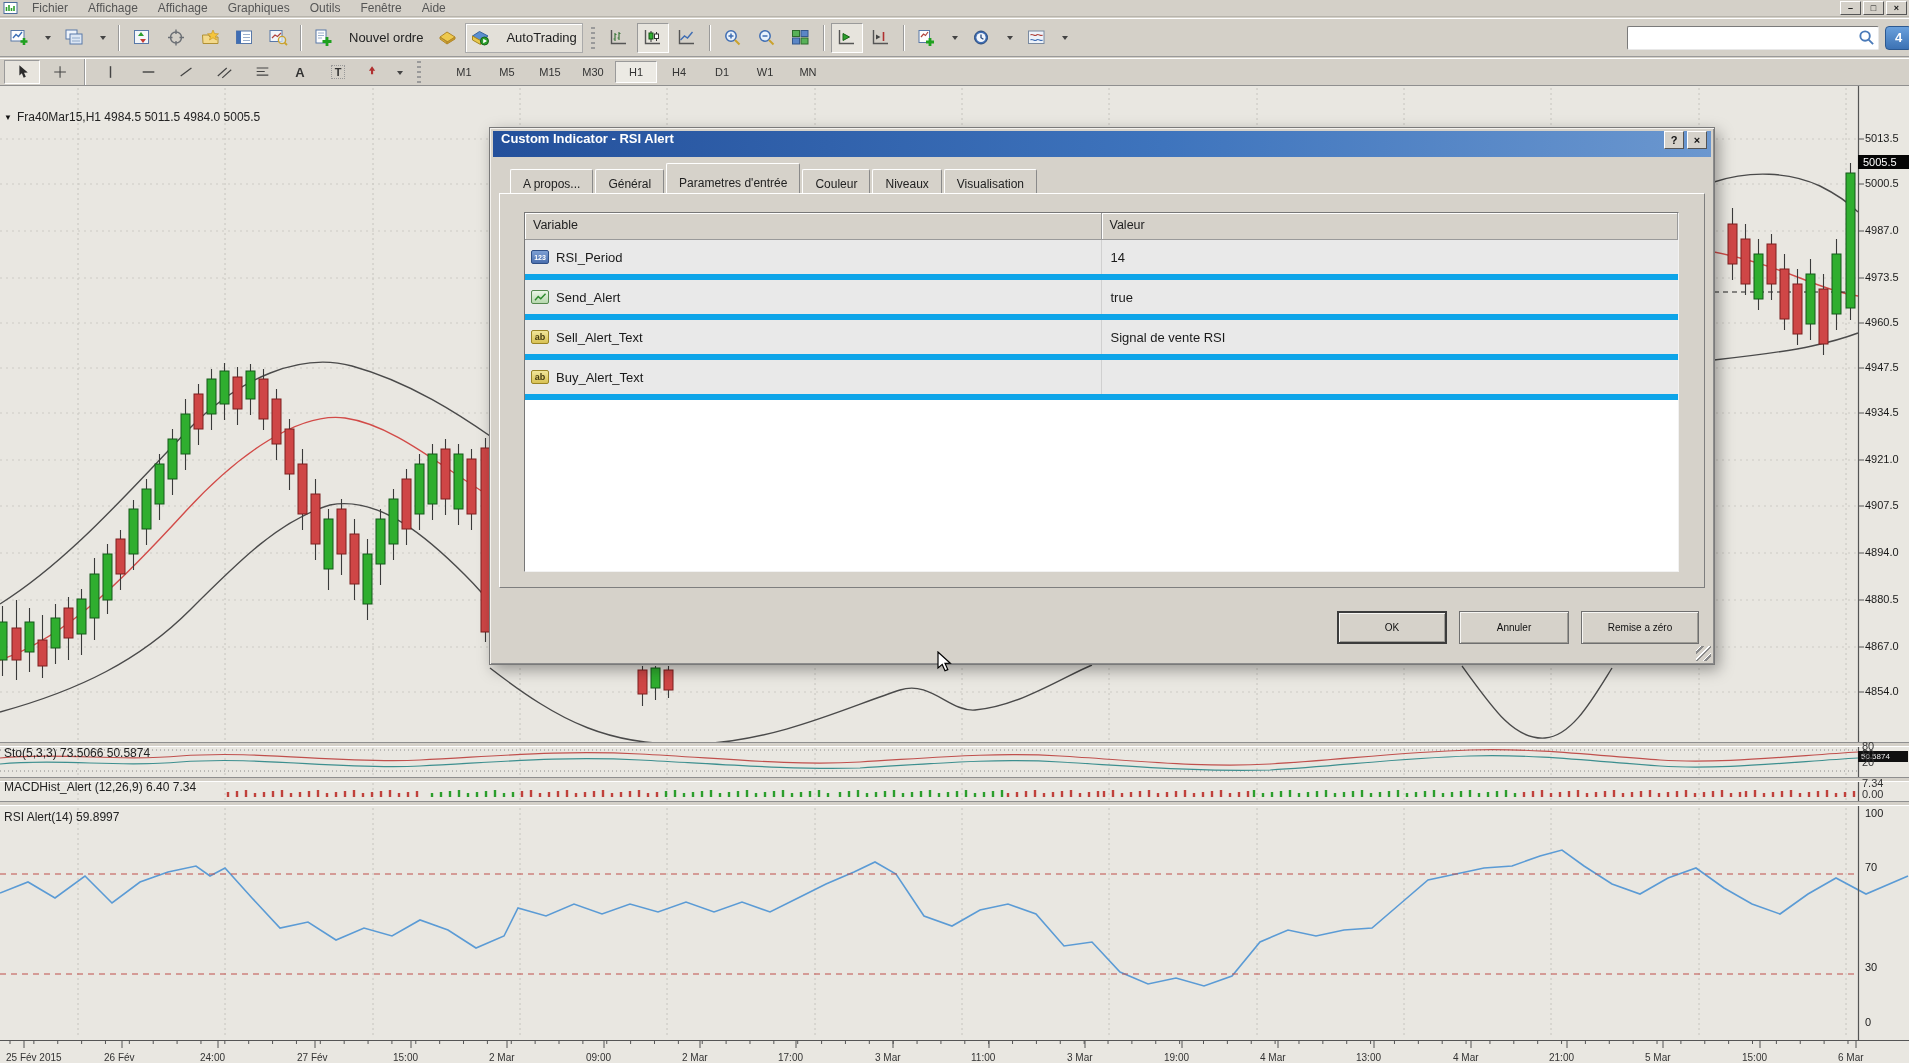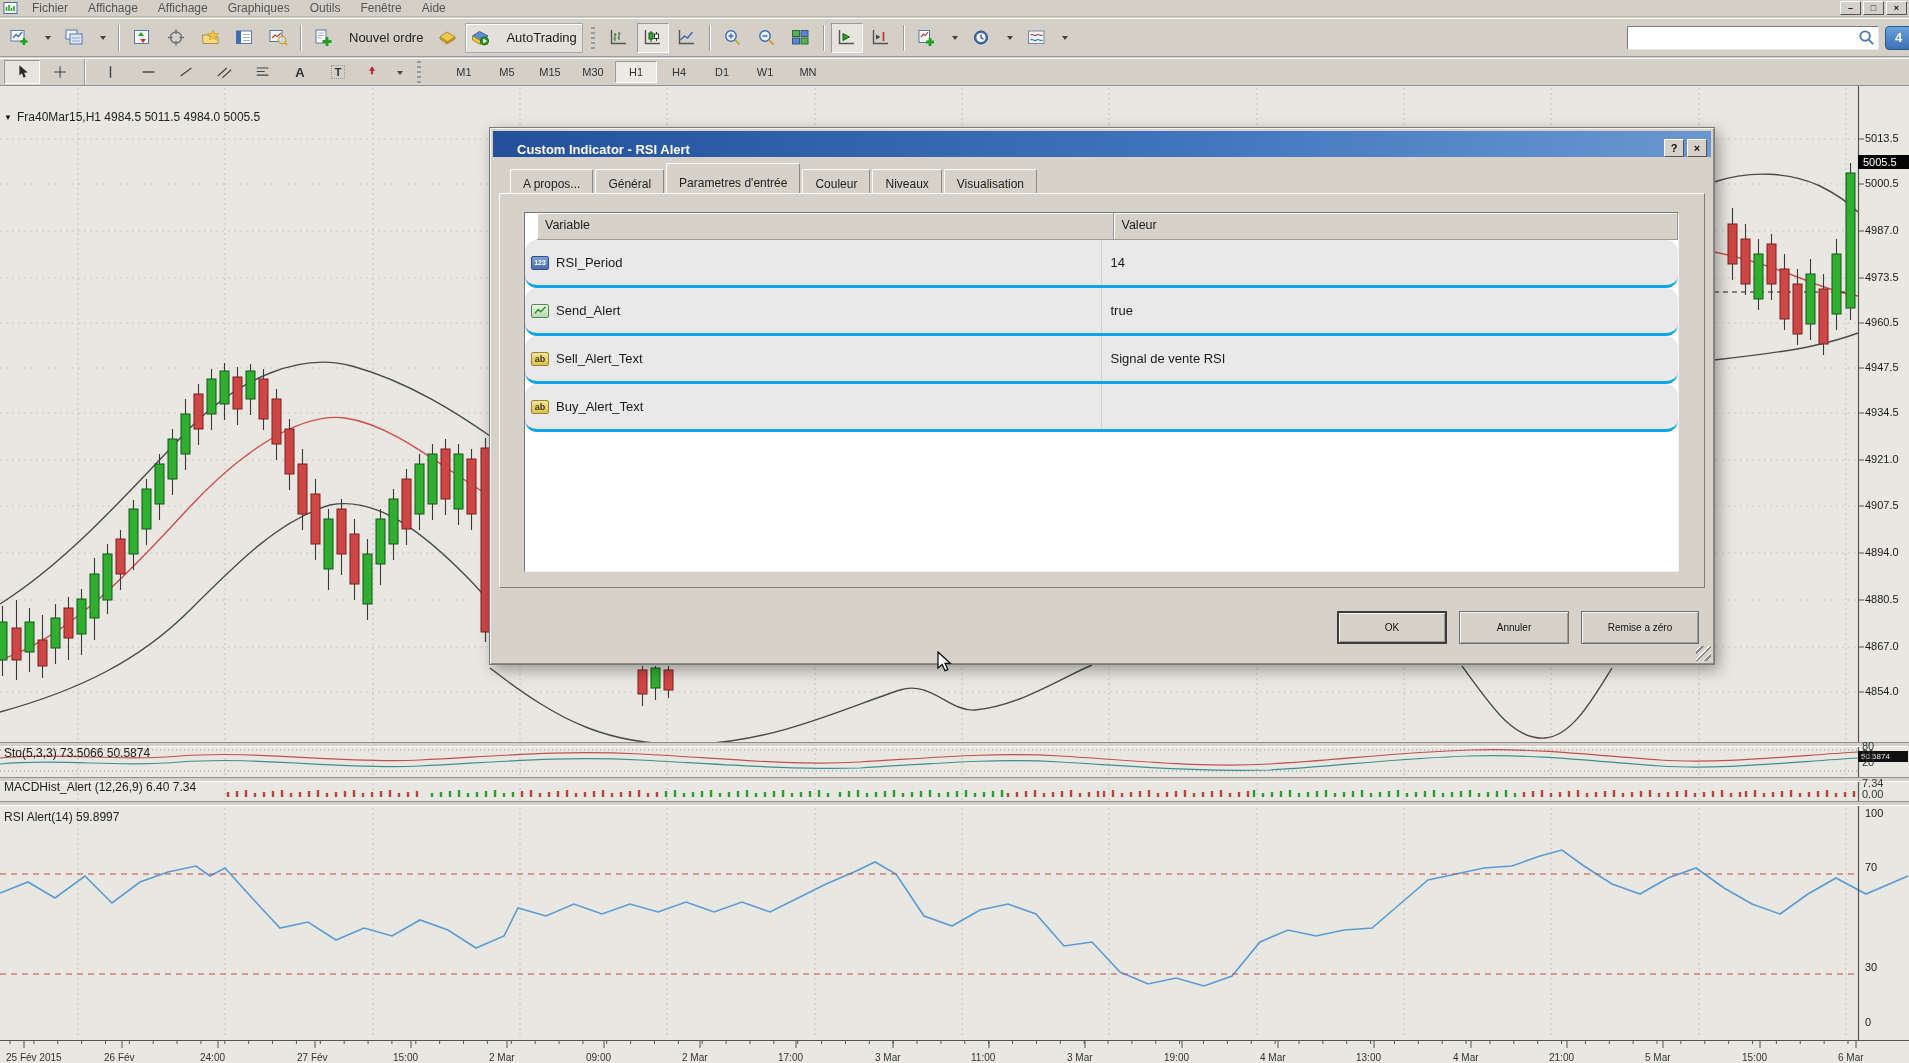--- a/index.html
+++ b/index.html
@@ -47,32 +47,32 @@
   .hsep {position:absolute;left:0;width:1909px;height:5px;background:#d4d0c8;border-top:1px solid #8f8f8f;border-bottom:1px solid #fff;z-index:2;}
   .pscale {position:absolute;left:0;top:0;width:1909px;height:977px;z-index:2;}
   .pscale-label {position:absolute;left:1865px;font-size:11px;color:#1a1a1a;}
   .pscale-small {position:absolute;left:1862px;font-size:11px;color:#333;}
   .cpb {position:absolute;left:1858px;top:69px;width:51px;background:#050505;color:#fff;font-size:11px;padding:1px 0 1px 5px;}
   .stobox {position:absolute;left:1858px;top:665px;width:50px;background:#101010;color:#eee;font-size:8px;padding:1px 0 1px 3px;}
   .t-label {position:absolute;top:966px;font-size:10px;color:#333;white-space:nowrap;}
 
   
   .dialog {position:absolute;left:489px;top:127px;width:1226px;height:538px;background:#d6d2ca;border:1px solid #7a7a7a;box-shadow:inset 1px 1px 0 #f4f2ee,inset -1px -1px 0 #8c8c8c,4px 5px 14px rgba(0,0,0,.35);z-index:10;}
-  .dlg-title {position:absolute;left:3px;top:3px;right:3px;height:26px;background:linear-gradient(90deg,#24509b,#3e74bd 55%,#6b97cf);display:flex;align-items:flex-end;color:#fff;font-weight:bold;font-size:13px;padding-left:24px;}
+  .dlg-title {position:absolute;left:3px;top:3px;right:3px;height:26px;background:linear-gradient(90deg,#24509b,#3e74bd 55%,#6b97cf);display:flex;align-items:flex-start;color:#fff;font-weight:bold;font-size:13px;padding-left:8px;}
   .dlg-tbtns {margin-left:auto;display:flex;gap:3px;padding-right:4px;}
   .dlg-tbtn {width:20px;height:18px;background:#d6d2ca;border:1px solid;border-color:#fff #555 #555 #fff;font-size:11px;font-weight:bold;color:#111;line-height:15px;text-align:center;}
   .dlg-tabs {position:absolute;left:20px;top:41px;display:flex;align-items:flex-end;z-index:3;}
   .tab {height:24px;padding:4px 12px 0;font-size:12px;color:#222;background:#d6d2ca;border:1px solid #8a8a8a;border-bottom:none;border-top-color:#fff;border-left-color:#fff;border-radius:2px 2px 0 0;margin-right:2px;white-space:nowrap;}
   .tab.active {height:30px;margin-top:-6px;padding-top:8px;position:relative;z-index:5;}
   .dlg-page {position:absolute;left:9px;right:9px;top:65px;bottom:76px;background:#d6d2ca;border:1px solid;border-color:#fff #7e7e7e #7e7e7e #fff;}
   .dlg-list {position:absolute;left:34px;right:35px;top:84px;bottom:92px;background:#fff;border:1px solid;border-color:#777 #f2f2f2 #f2f2f2 #777;overflow:hidden;z-index:2;}
   .list-header {display:flex;height:27px;}
   .hcell {background:#d6d2ca;border-right:1px solid #9a9a9a;border-bottom:1px solid #9a9a9a;box-shadow:inset 1px 1px 0 #fff;font-size:12.5px;color:#222;padding:5px 0 0 8px;}
-  .hcell.c1 {width:50%;margin-left:12px;} .hcell.c2 {flex:1;}
-  .prow {display:flex;height:48px;background:#e9e9e9;border-bottom:3px solid #0ea5e9;border-radius:12px;}
+  .hcell.c1 {width:50%;} .hcell.c2 {flex:1;}
+  .prow {display:flex;height:40px;background:#e9e9e9;border-bottom:6px solid #0ea5e9;}
   .pcell {font-size:13px;color:#1a1a1a;display:flex;align-items:center;}
   .pcell.name {width:50%;padding-left:6px;border-right:1px solid #d0d0d0;gap:7px;}
   .pcell.val {flex:1;padding-left:9px;}
   .picon {width:18px;height:14px;border-radius:2px;font-weight:bold;display:flex;align-items:center;justify-content:center;flex:0 0 auto;}
   .picon.i123 {background:linear-gradient(#7d9fd4,#4a6fae);color:#fff;border:1px solid #2f4f86;font-size:7px;}
   .picon.ichart {background:linear-gradient(#eaf5e6,#b7d8ae);border:1px solid #55884f;}
   .picon.iab {background:linear-gradient(#f0e59a,#d9c254);border:1px solid #9a8526;color:#443a10;font-size:9px;}
   .dlg-buttons {position:absolute;right:15px;bottom:20px;display:flex;gap:12px;}
   .dbtn {width:110px;height:33px;background:#d6d2ca;border:1px solid #6f6f6f;box-shadow:inset 1px 1px 0 #f7f6f3,inset -1px -1px 0 #9d9b95;font-size:10px;color:#111;}
   .dbtn.default {border:2px solid #3c3c3c;}

